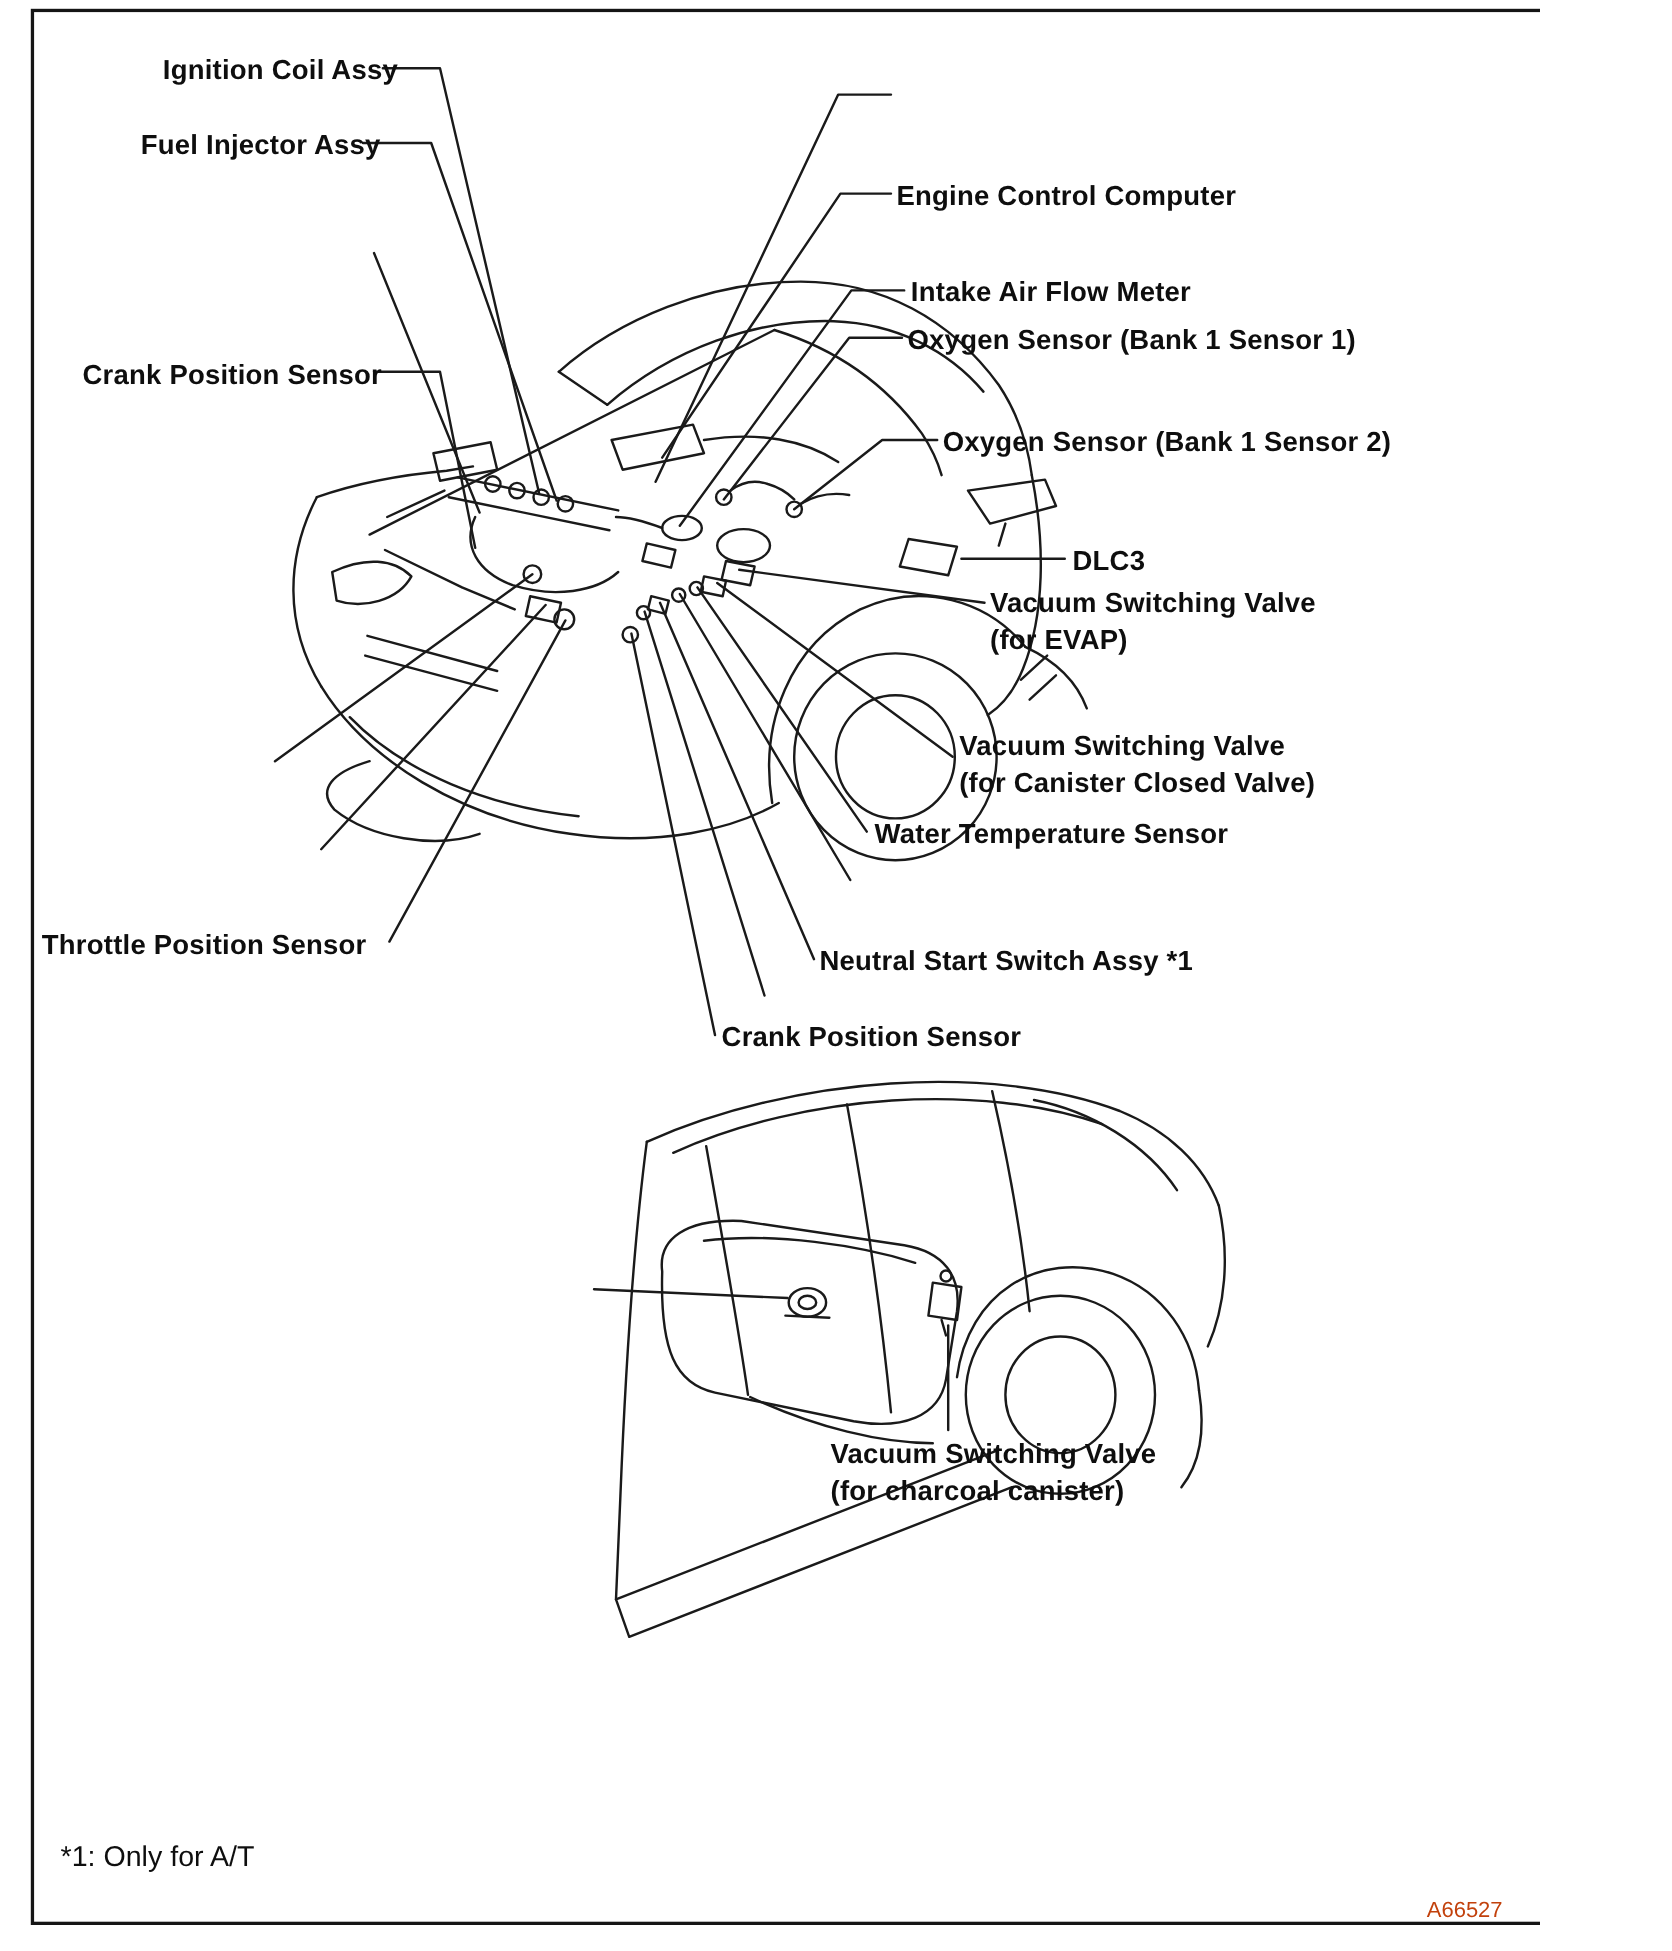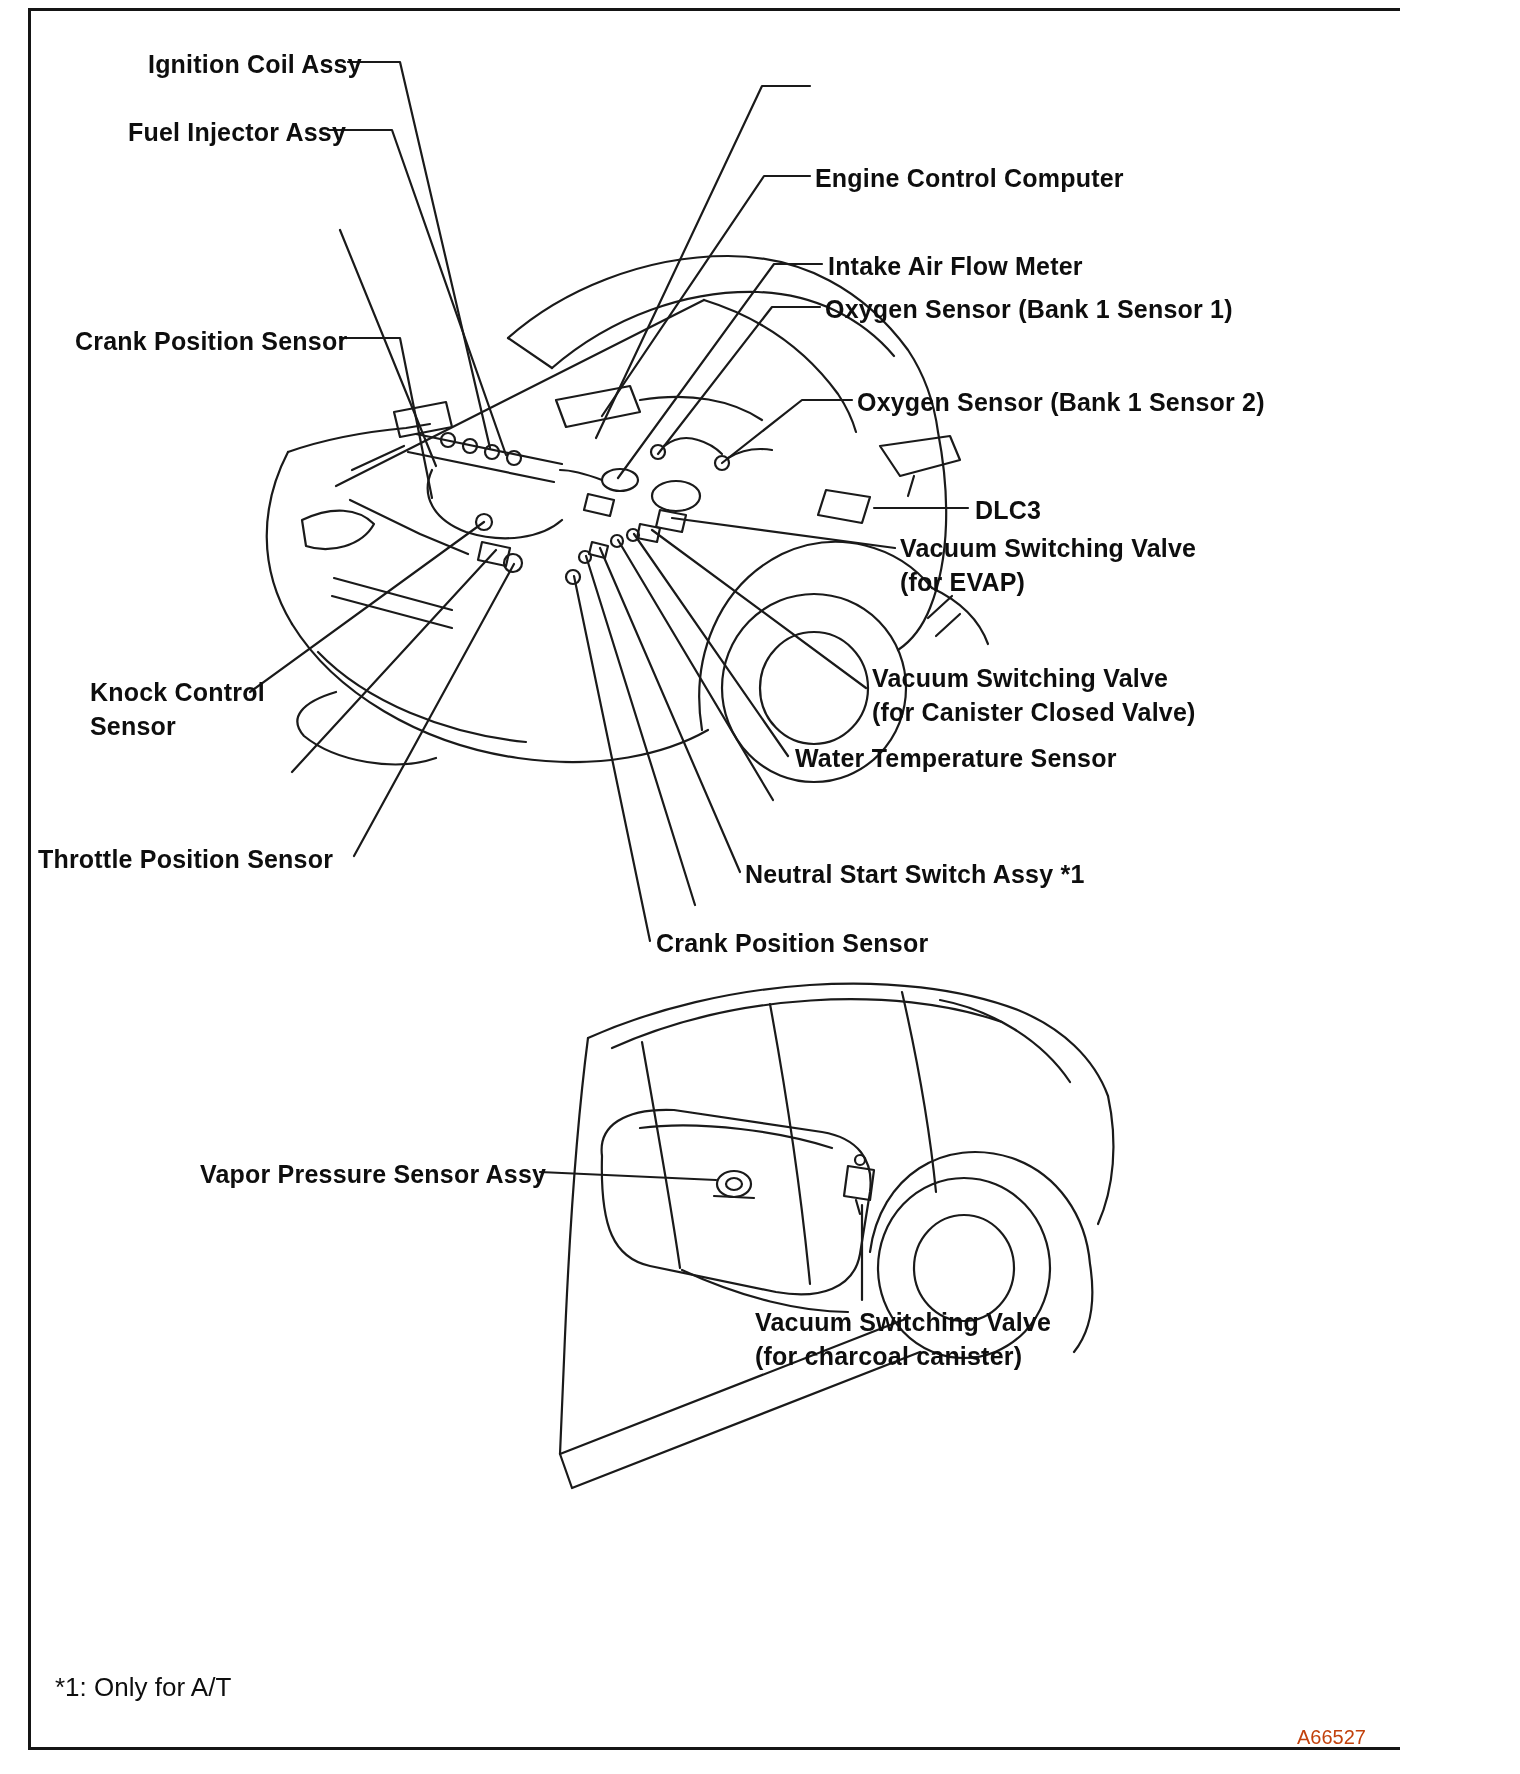--- a/index.html
+++ b/index.html
@@ -172,23 +172,20 @@
   <div class="lbl" style="left:857px;top:386px">Oxygen Sensor (Bank 1 Sensor 2)</div>
   <div class="lbl" style="left:975px;top:494px">DLC3</div>
   <div class="lbl" style="left:900px;top:532px">Vacuum Switching Valve
 (for EVAP)</div>
   <div class="lbl" style="left:872px;top:662px">Vacuum Switching Valve
 (for Canister Closed Valve)</div>
   <div class="lbl" style="left:795px;top:742px">Water Temperature Sensor</div>
   <div class="lbl" style="left:745px;top:858px">Neutral Start Switch Assy *1</div>
   <div class="lbl" style="left:656px;top:927px">Crank Position Sensor</div>
 
-  <div class="lbl" style="left:90px;top:676px">Knock Control
-Sensor</div>
   <div class="lbl" style="left:38px;top:843px">Throttle Position Sensor</div>
-  <div class="lbl" style="left:200px;top:1158px">Vapor Pressure Sensor Assy</div>
   <div class="lbl" style="left:755px;top:1306px">Vacuum Switching Valve
 (for charcoal canister)</div>
 
   <div class="footnote">*1: Only for A/T</div>
   <div class="fig-code">A66527</div>
 
 </div>
 
 </body></html>

